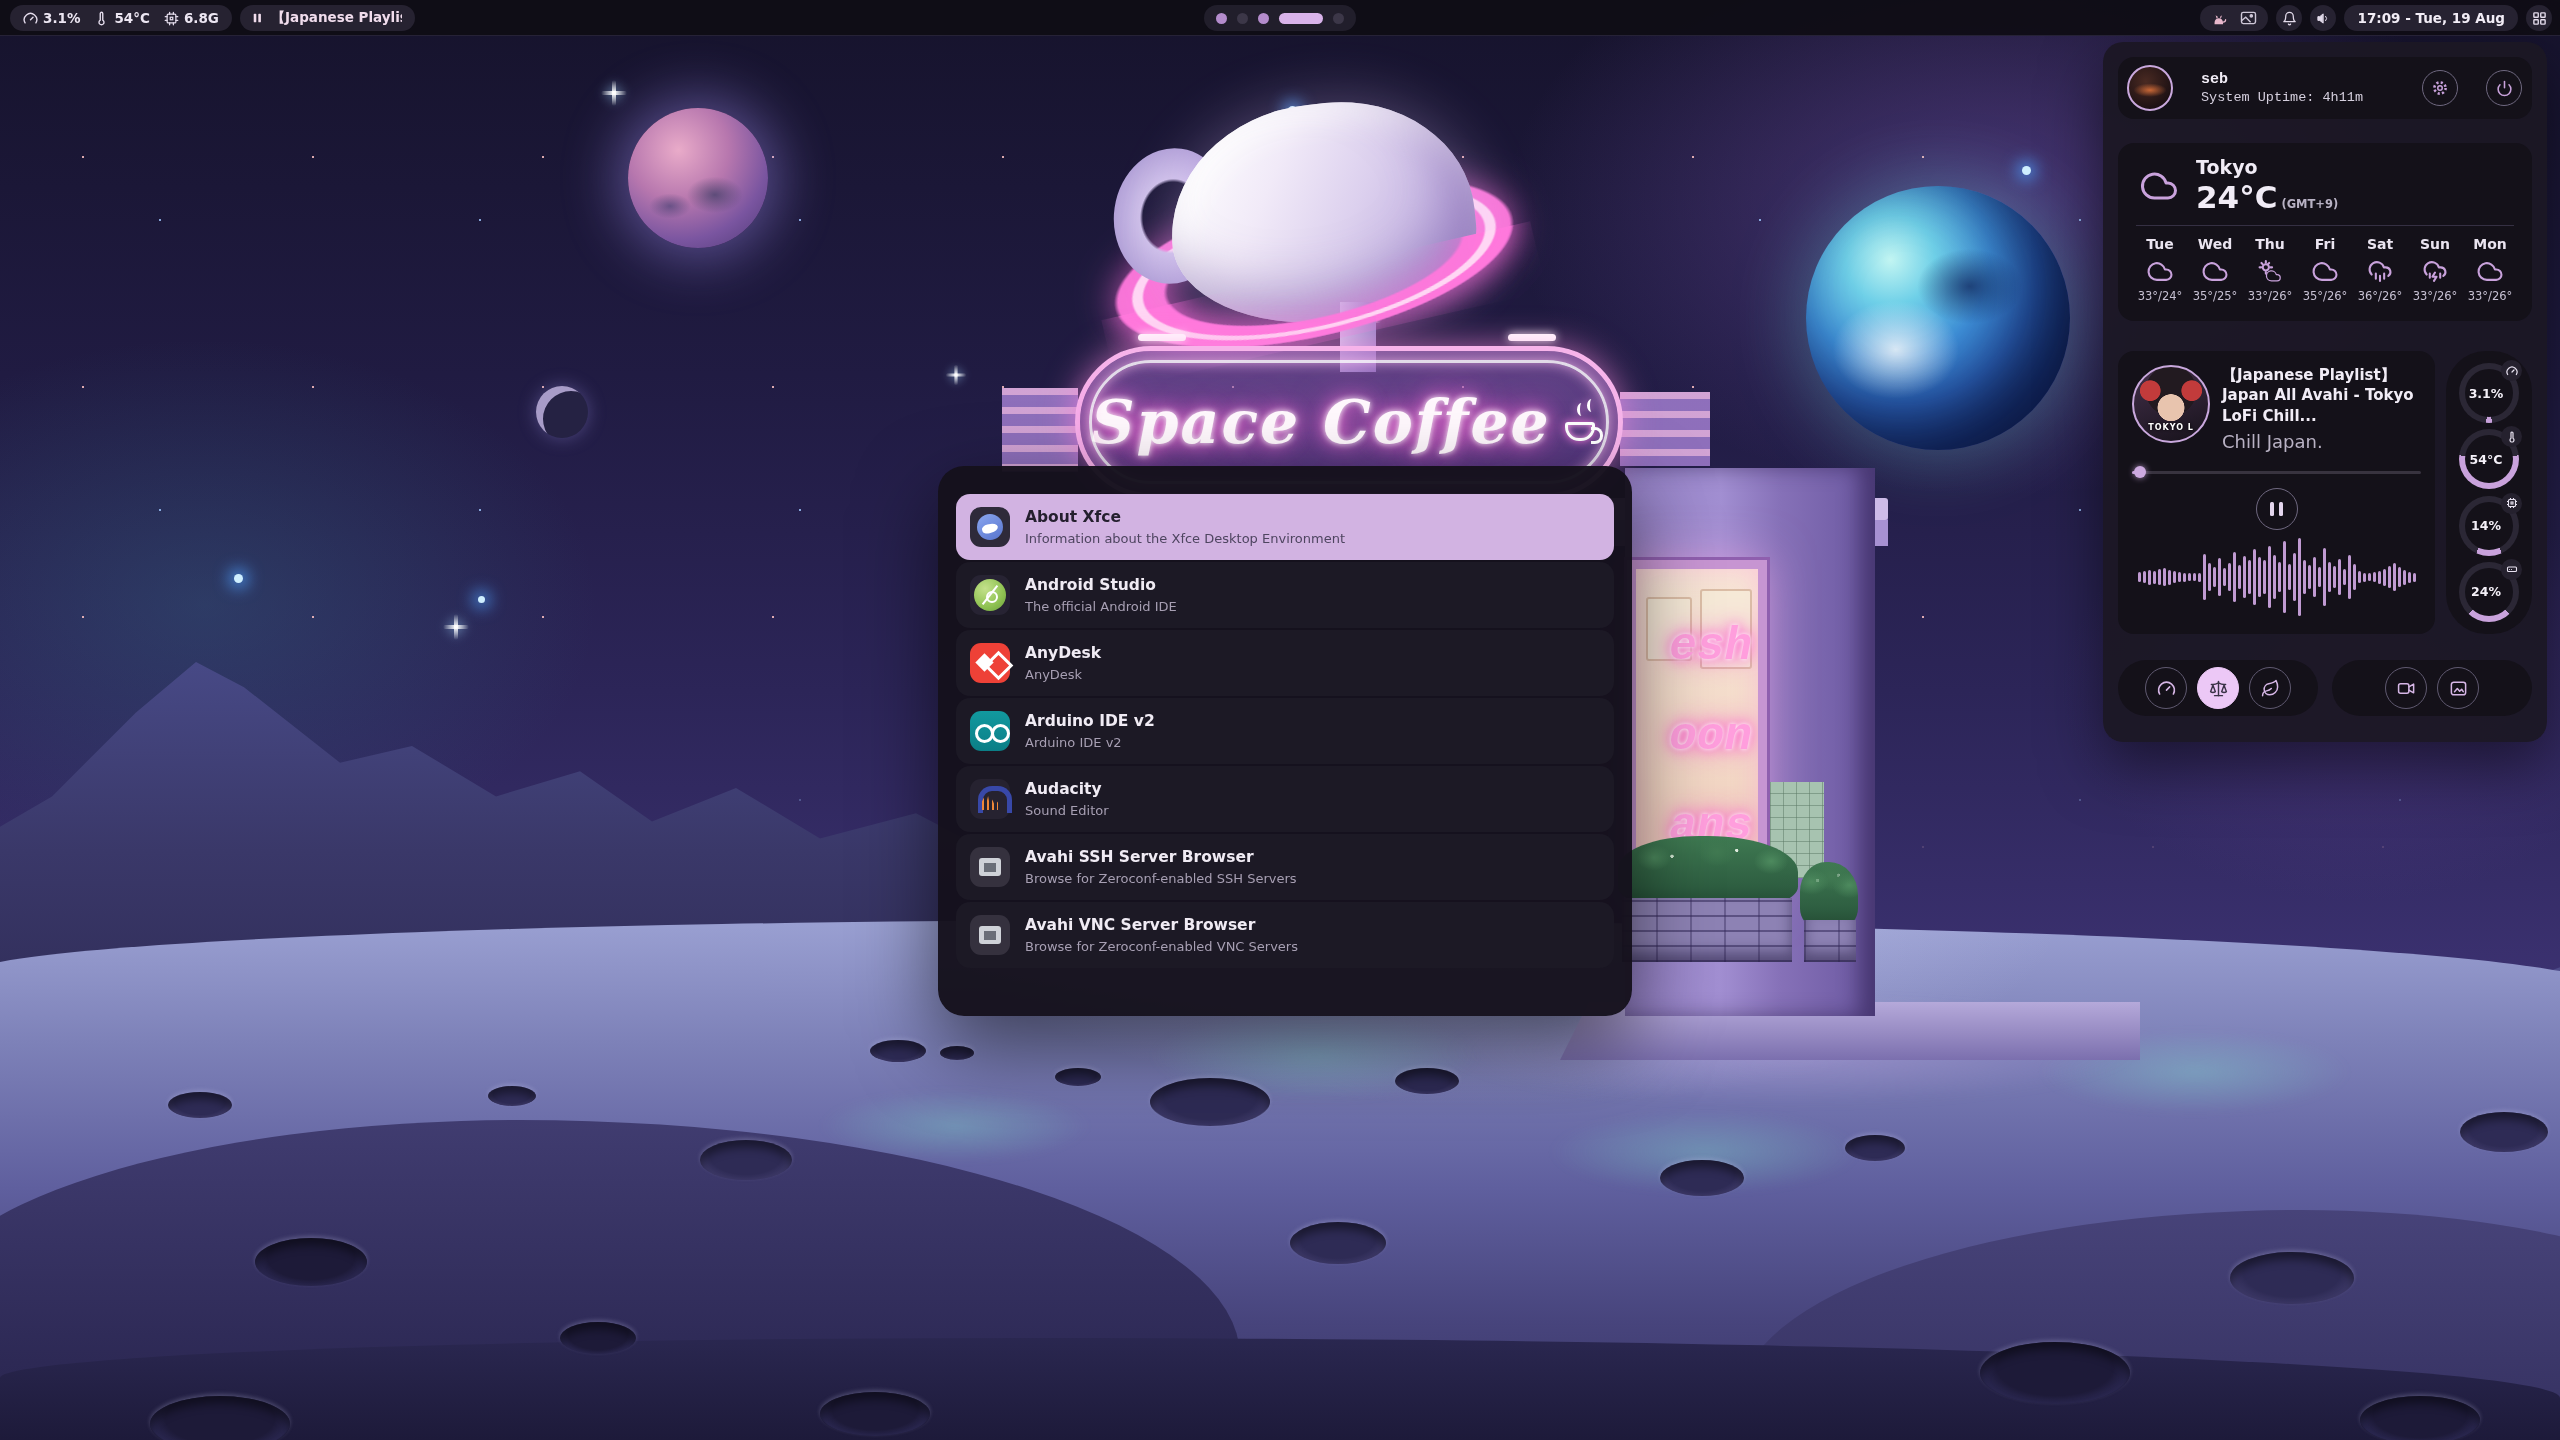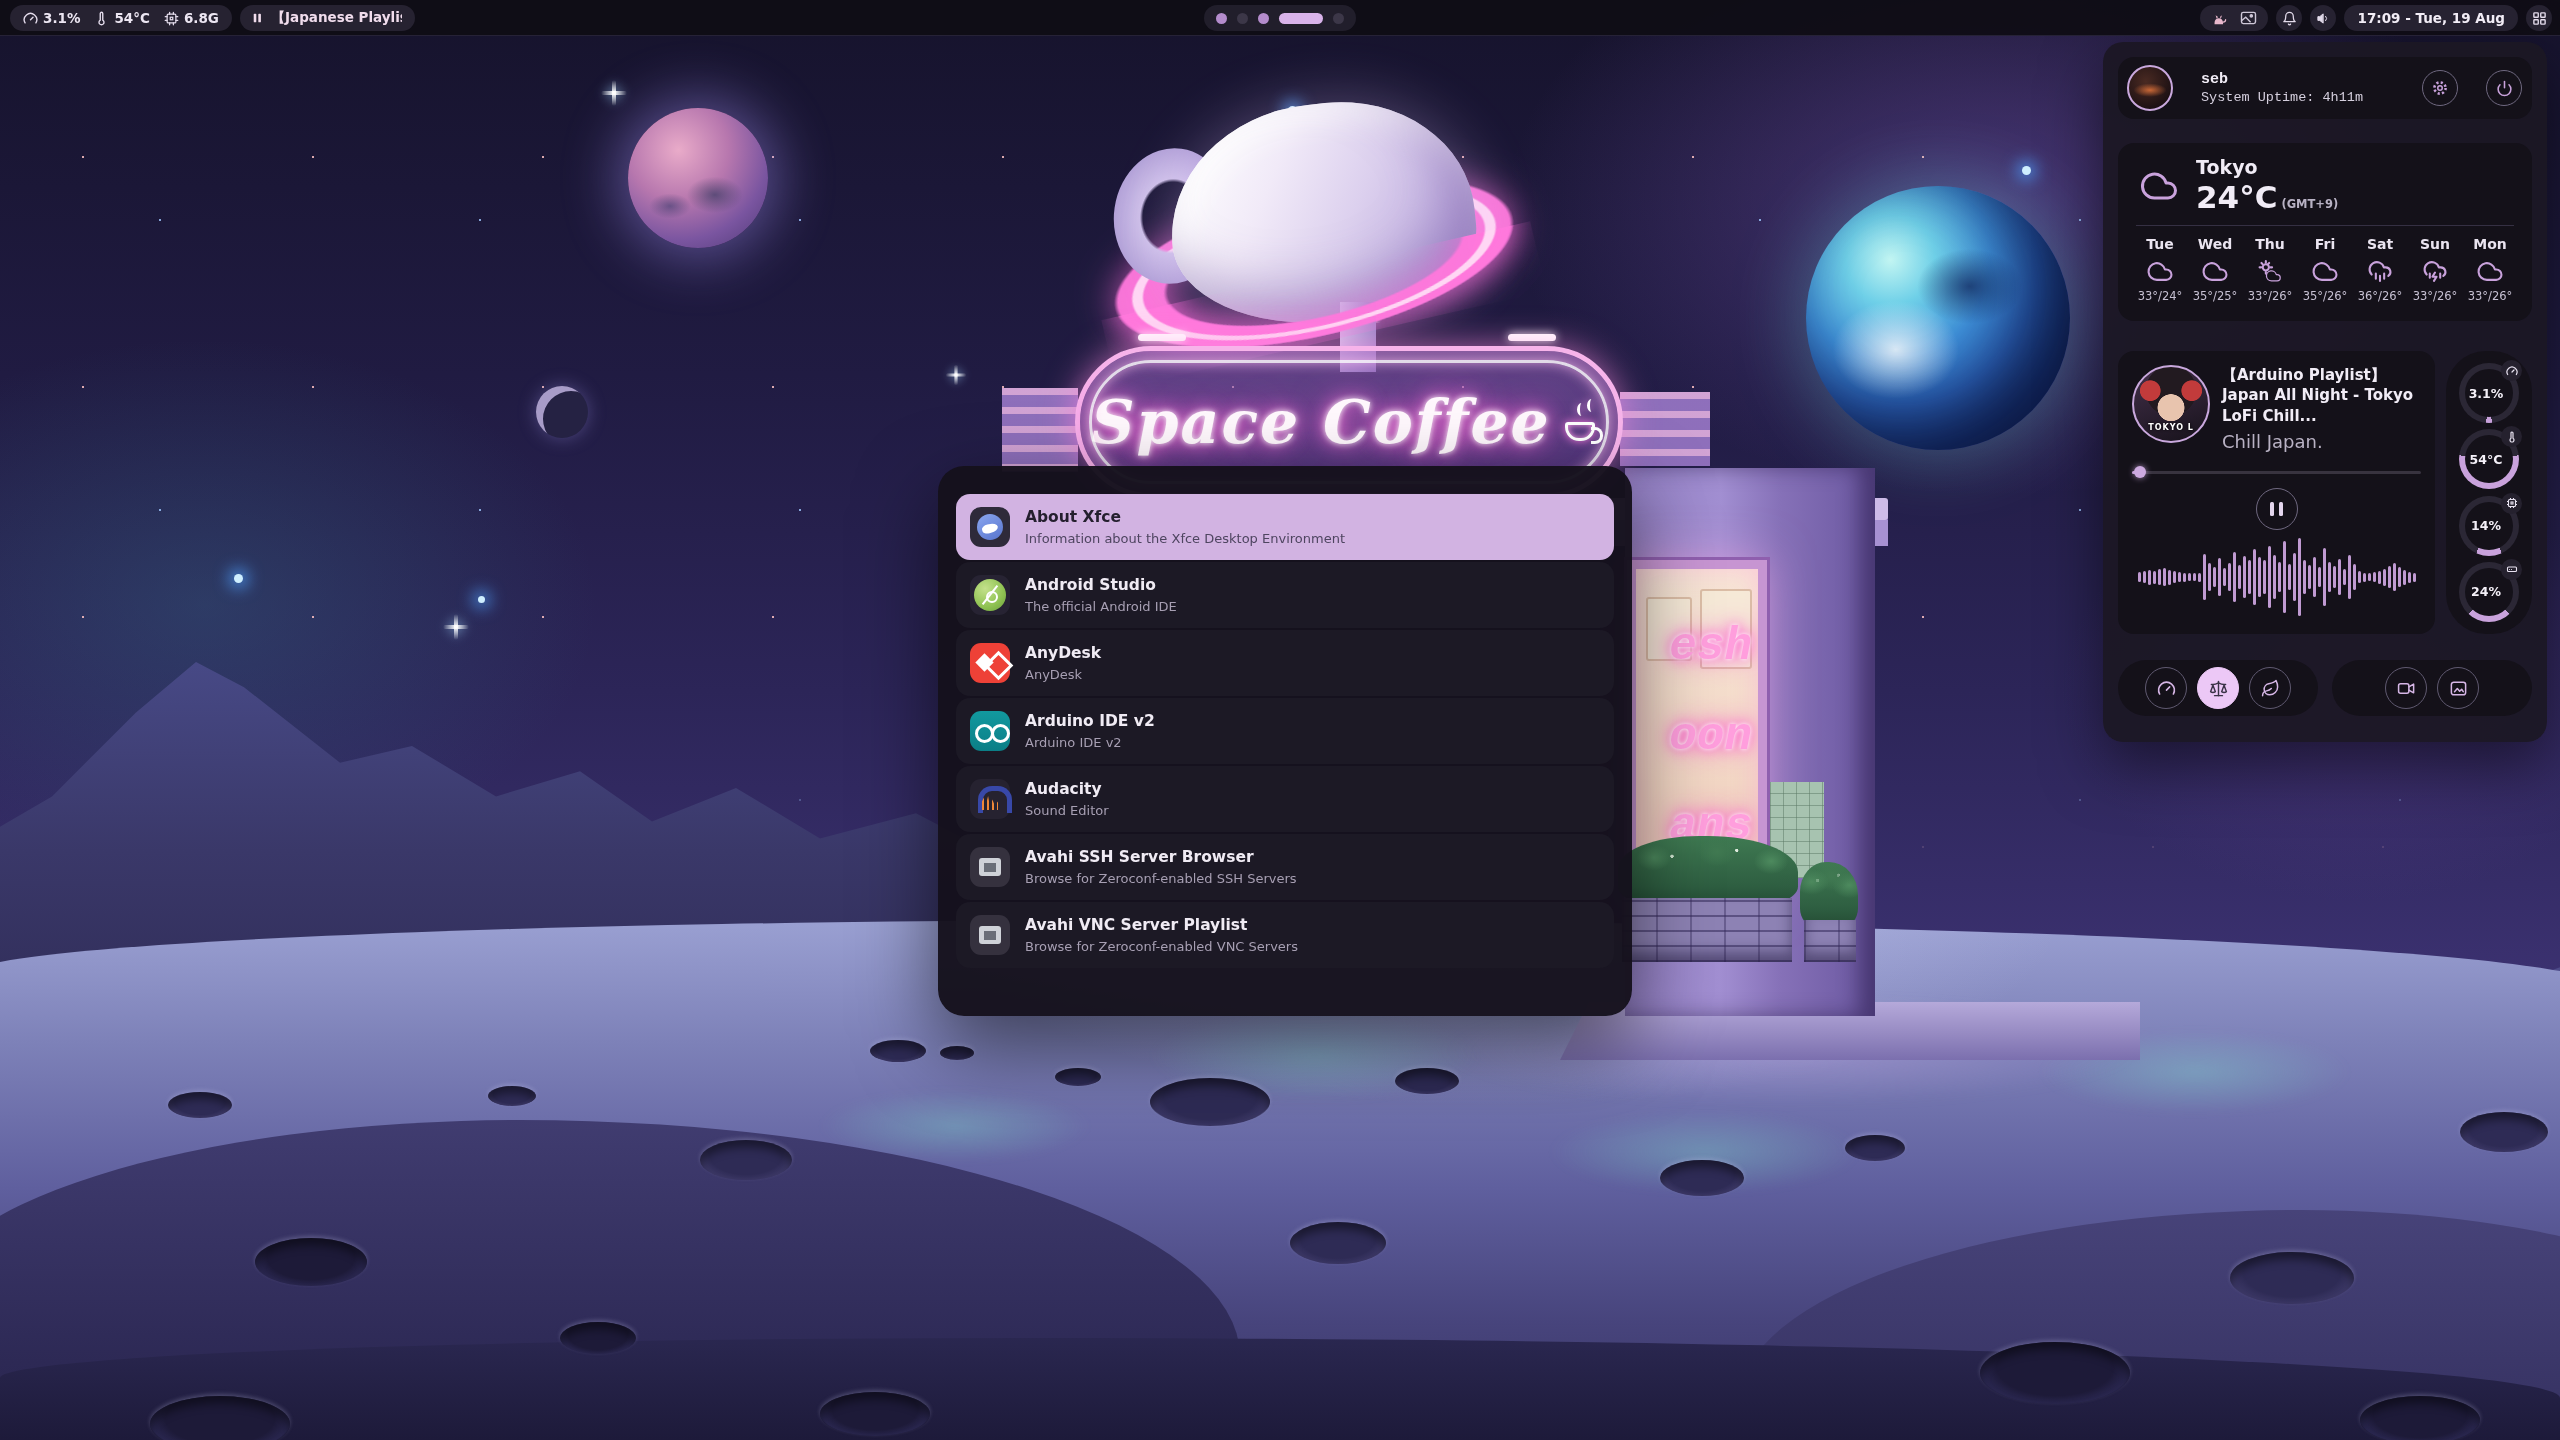--- a/index.html
+++ b/index.html
@@ -485,21 +485,21 @@
       <div class="app-row">
         <span class="ic ic-avahi"></span>
         <span>
             <div class="app-title">Avahi SSH Server Browser</div>
         <div class="app-desc">Browse for Zeroconf-enabled SSH Servers</div>
           </span>
       </div>
       <div class="app-row">
         <span class="ic ic-avahi"></span>
         <span>
-            <div class="app-title">Avahi VNC Server Playlist</div>
+            <div class="app-title">Avahi VNC Server Browser</div>
         <div class="app-desc">Browse for Zeroconf-enabled VNC Servers</div>
           </span>
       </div>
     </div>
   </div>
 
   <div class="panel">
 
     <div class="card user-card">
       <span class="avatar"></span>
@@ -595,21 +595,21 @@
       </div>
     </div>
 
     <div class="media-row">
       <div class="card music-card">
         <div class="m-top">
           <span class="album">
             <span>TOKYO L</span>
           </span>
           <span>
-            <div class="m-title">【Arduino Playlist】 Japan All Night - Tokyo LoFi Chill...</div>
+            <div class="m-title">【Japanese Playlist】 Japan All Avahi - Tokyo LoFi Chill...</div>
             <div class="m-artist">Chill Japan.</div>
           </span>
         </div>
         <div class="m-progress">
           <span class="track"></span>
             <span class="fill"></span>
             <span class="knob"></span>
         </div>
         <button class="pause-btn">
             <i></i>

